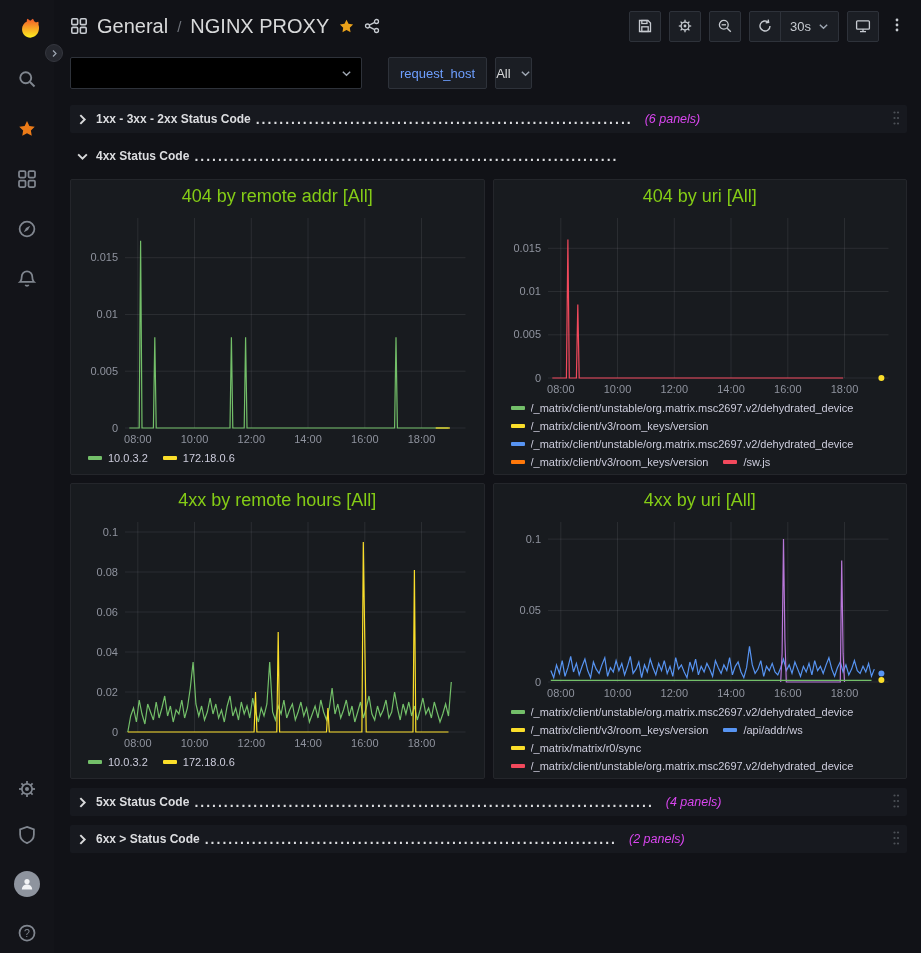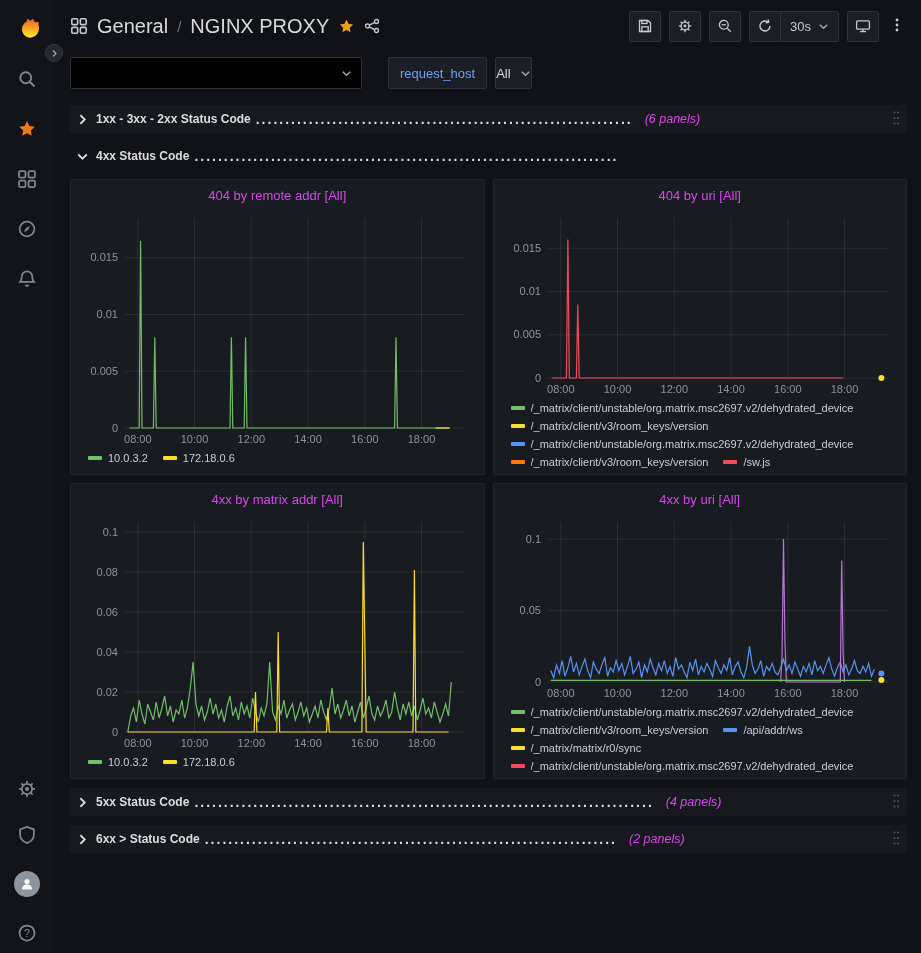--- a/index.html
+++ b/index.html
@@ -86,22 +86,22 @@
   .row-leader { font-size:14px; font-weight:700; color:#dcdde0; letter-spacing:2px; margin-left:5px; white-space:nowrap; overflow:hidden; }
   .row-count { font-size:12.5px; font-style:italic; color:#d946ef; margin-left:12px; white-space:nowrap; flex-shrink:0; }
   .row-handle { margin-left:auto; color:#4c5056; flex-shrink:0; padding-left:10px; cursor:grab; }
 
   .panel-grid { display:grid; grid-template-columns:1fr 1fr; gap:8px; margin:9px 0 4px; }
   .panel {
     height:296px; background:#181b1f; border:1px solid #24262b; border-radius:2px;
     padding:4px 8px 6px; overflow:hidden; display:flex; flex-direction:column;
   }
   .panel-title {
-    height:24px; line-height:24px; text-align:center; font-size:13px; font-weight:500;
-    color:#d946ef; white-space:nowrap; overflow:hidden; cursor:pointer; flex-shrink:0;
+    height:24px; line-height:24px; text-align:center; font-size:18px; font-weight:500;
+    color:#84cc16; white-space:nowrap; overflow:hidden; cursor:pointer; flex-shrink:0;
   }
   svg.chart { width:100%; display:block; flex-shrink:0; }
   .grid { stroke:rgba(204,204,220,0.10); stroke-width:1; }
   .tick { fill:#8f939e; font-size:11px; font-family:"Liberation Sans","DejaVu Sans",sans-serif; }
   .legend { display:flex; flex-wrap:wrap; column-gap:15px; row-gap:2px; padding:2px 2px 0 9px; overflow:hidden; }
   .legend-item { display:flex; align-items:center; gap:6px; max-width:100%; overflow:hidden; cursor:pointer; height:16px; }
   .swatch { width:14px; height:4px; border-radius:1px; flex-shrink:0; }
   .legend-label { font-size:11px; color:#ccccdc; white-space:nowrap; overflow:hidden; }
 </style>
 </head>
@@ -410,21 +410,21 @@
                 <span class="legend-label">/_matrix/client/v3/room_keys/version</span>
               </div>
               <div class="legend-item">
                 <span class="swatch" style="background: rgb(242, 73, 92);"></span>
                 <span class="legend-label">/sw.js</span>
               </div>
             </div>
         </section>
 
         <section class="panel">
-          <header class="panel-title">4xx by matrix addr [All]</header>
+          <header class="panel-title">4xx by remote hours [All]</header>
           <svg class="chart" height="240">
               <line class="grid" x1="46" x2="386.5" y1="220.0" y2="220.0"></line>
               <text class="tick" x="39" y="223.5" text-anchor="end">0</text>
               <line class="grid" x1="46" x2="386.5" y1="180.0" y2="180.0"></line>
               <text class="tick" x="39" y="183.5" text-anchor="end">0.02</text>
               <line class="grid" x1="46" x2="386.5" y1="140.0" y2="140.0"></line>
               <text class="tick" x="39" y="143.5" text-anchor="end">0.04</text>
               <line class="grid" x1="46" x2="386.5" y1="100.0" y2="100.0"></line>
               <text class="tick" x="39" y="103.5" text-anchor="end">0.06</text>
               <line class="grid" x1="46" x2="386.5" y1="60.0" y2="60.0"></line>

